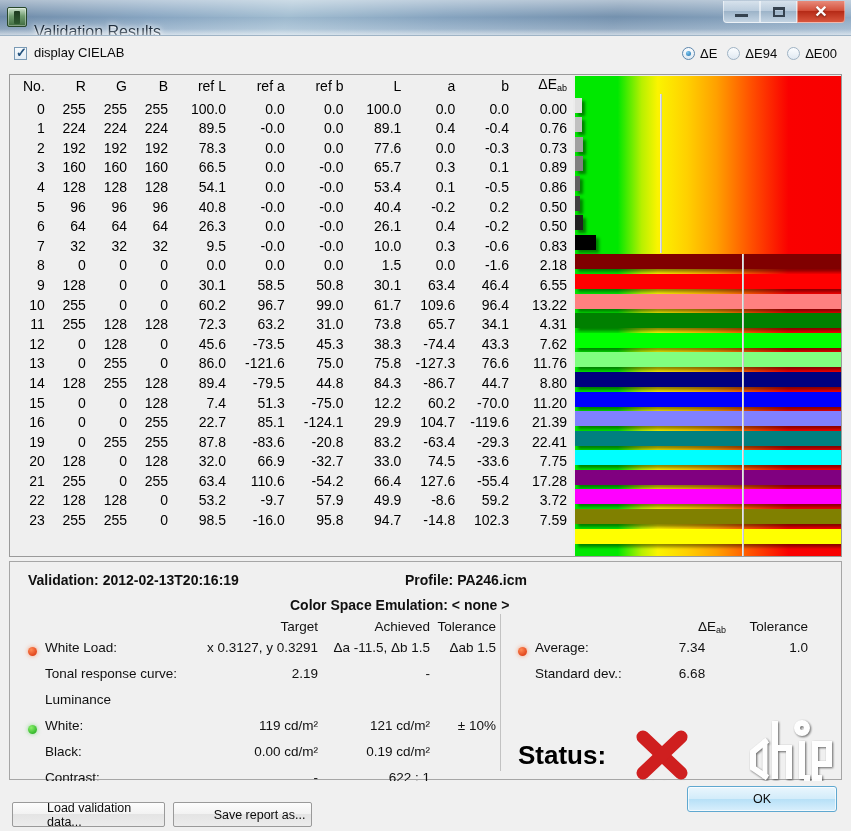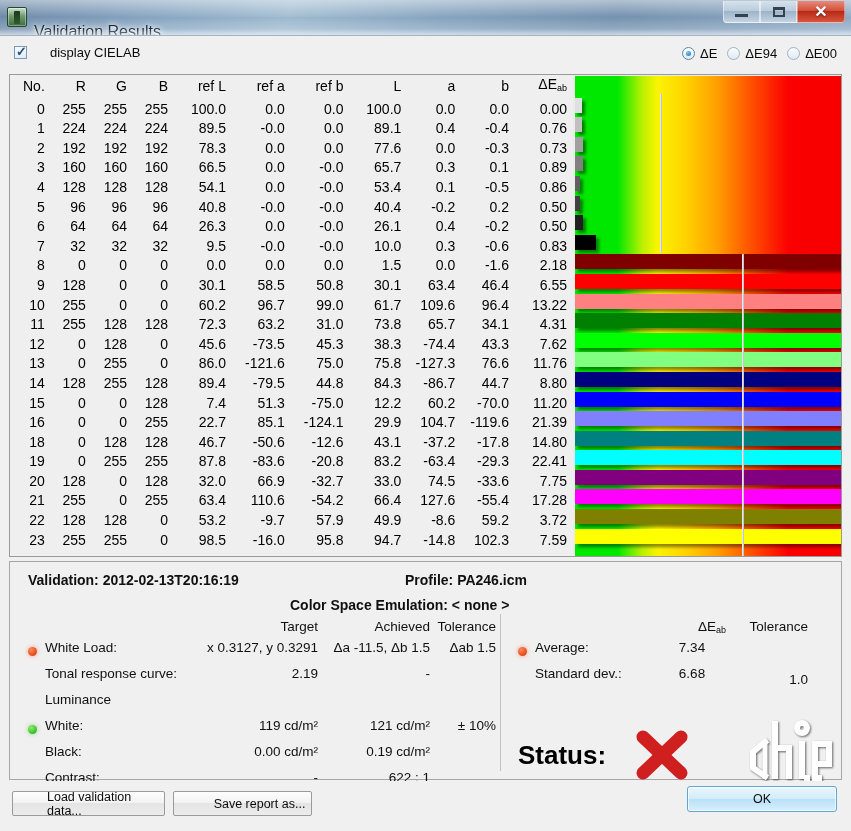--- a/index.html
+++ b/index.html
@@ -85,21 +85,21 @@
     text-shadow: 0 1px 2px rgba(0,0,0,.45); }
 
   
   #optionbar {
     position: absolute; left: 0; top: 37px;
     width: 851px; height: 34px;
     background: #f0f0f0;
   }
   #cielab-check {
     position: absolute; left: 14px; top: 8px;
-    display: flex; align-items: center; gap: 23px;
+    display: flex; align-items: flex-end; gap: 7px;
   }
   .cbox {
     width: 13px; height: 13px;
     background: linear-gradient(to bottom,#f6fafd,#e3ecf4);
     border: 1px solid #7a9ab5;
     position: relative;
   }
   .cbox::after {
     content: "✓";
     position: absolute; left: 1px; top: -3px;
@@ -213,21 +213,21 @@
   .sr .v3 { position: absolute; left: 400px; top: 0; width: 68px; text-align: right; }
   .hdr-row { position: relative; height: 21px; }
   .hdr-row .h1 { position: absolute; left: 150px; width: 140px; text-align: right; }
   .hdr-row .h2 { position: absolute; left: 292px; width: 110px; text-align: right; }
   .hdr-row .h3 { position: absolute; left: 400px; width: 68px; text-align: right; }
 
   .rr { position: relative; height: 26px; }
   .rr .dot { position: absolute; left: 0; top: 7px; width: 9px; height: 9px; border-radius: 50%; }
   .rr .lbl { position: absolute; left: 17px; top: 0; }
   .rr .v1 { position: absolute; left: 144px; top: 0; width: 60px; text-align: center; }
-  .rr .v2 { position: absolute; left: 218px; top: 0; width: 72px; text-align: right; margin-top: 32px; }
+  .rr .v2 { position: absolute; left: 218px; top: 0; width: 72px; text-align: right; }
   .rhdr { position: relative; height: 21px; }
   .rhdr .h1 { position: absolute; left: 148px; width: 60px; text-align: right; }
   .rhdr .h2 { position: absolute; left: 218px; width: 72px; text-align: right; }
 
   #status-block { position: absolute; left: 508px; top: 168px; display: flex; align-items: center; gap: 28px; }
   #status-label { font-size: 26px; font-weight: bold; color: #000; }
   #status-x { width: 56px; height: 50px; }
 
   
   #wm-url {
@@ -238,21 +238,21 @@
   }
   #wm-logo {
     position: absolute; left: 745px; top: 714px;
     width: 100px; height: 112px;
     opacity: .96;
   }
 
   
   #footer { position: absolute; left: 0; top: 781px; width: 851px; height: 50px; background: #f0f0f0; }
   .btn {
-    position: absolute; top: 10px; height: 25px;
+    position: absolute; top: 21px; height: 25px;
     background: linear-gradient(to bottom,#fdfdfd 0%,#f2f2f2 48%,#e4e4e4 50%,#ececec 100%);
     border: 1px solid #9a9a9a;
     border-radius: 2px;
     font-size: 12.5px; color: #0b0b0b;
     display: flex; align-items: center; justify-content: center;
     font-family: "Liberation Sans", sans-serif;
     padding-left: 34px;
   }
   #btn-load { left: 12px; width: 153px; }
   #btn-save { left: 173px; width: 139px; }
@@ -541,33 +541,20 @@
               <td class="c-r">0</td>
               <td class="c-g">0</td>
               <td class="c-b">255</td>
               <td class="c-refl">22.7</td>
               <td class="c-refa">85.1</td>
               <td class="c-refb">-124.1</td>
               <td class="c-l">29.9</td>
               <td class="c-a">104.7</td>
               <td class="c-b2">-119.6</td>
               <td class="c-de">21.39</td>
-            </tr>
-            <tr>
-              <td class="c-no">18</td>
-              <td class="c-r">0</td>
-              <td class="c-g">128</td>
-              <td class="c-b">128</td>
-              <td class="c-refl">46.7</td>
-              <td class="c-refa">-50.6</td>
-              <td class="c-refb">-12.6</td>
-              <td class="c-l">43.1</td>
-              <td class="c-a">-37.2</td>
-              <td class="c-b2">-17.8</td>
-              <td class="c-de">14.80</td>
             </tr>
             <tr>
               <td class="c-no">19</td>
               <td class="c-r">0</td>
               <td class="c-g">255</td>
               <td class="c-b">255</td>
               <td class="c-refl">87.8</td>
               <td class="c-refa">-83.6</td>
               <td class="c-refb">-20.8</td>
               <td class="c-l">83.2</td>

